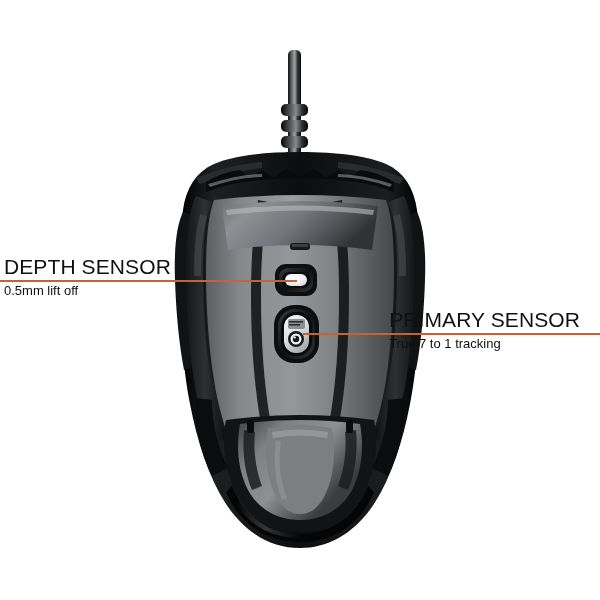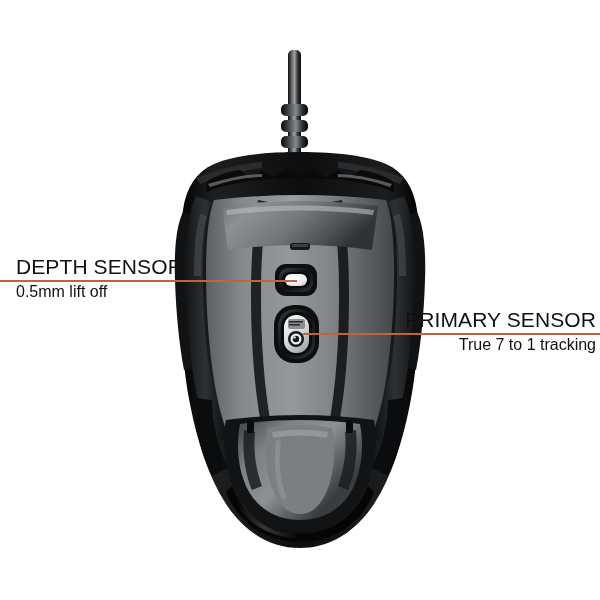--- a/index.html
+++ b/index.html
@@ -23,27 +23,27 @@
     line-height: 1.0;
     white-space: nowrap;
   }
   .anno .title {
     font-size: 21px;
     font-weight: 400;
     letter-spacing: 0.1px;
     display: block;
   }
   .anno .sub {
-    font-size: 16px;
+    font-size: 13px;
     font-weight: 400;
     display: block;
     margin-top: 7px;
   }
-  #anno-depth { left: 16px; top: 256px; text-align: left; }
-  #anno-primary { right: 4px; top: 309px; text-align: right; }
+  #anno-depth { left: 4px; top: 256px; text-align: left; }
+  #anno-primary { right: 20px; top: 309px; }
 
   
   .leader {
     position: absolute;
     height: 2px;
     background: #c4633a;
   }
   #leader-depth   { left: 0px;   top: 280px; width: 297px; }
   #leader-primary { left: 303px; top: 333px; width: 297px; }
 

